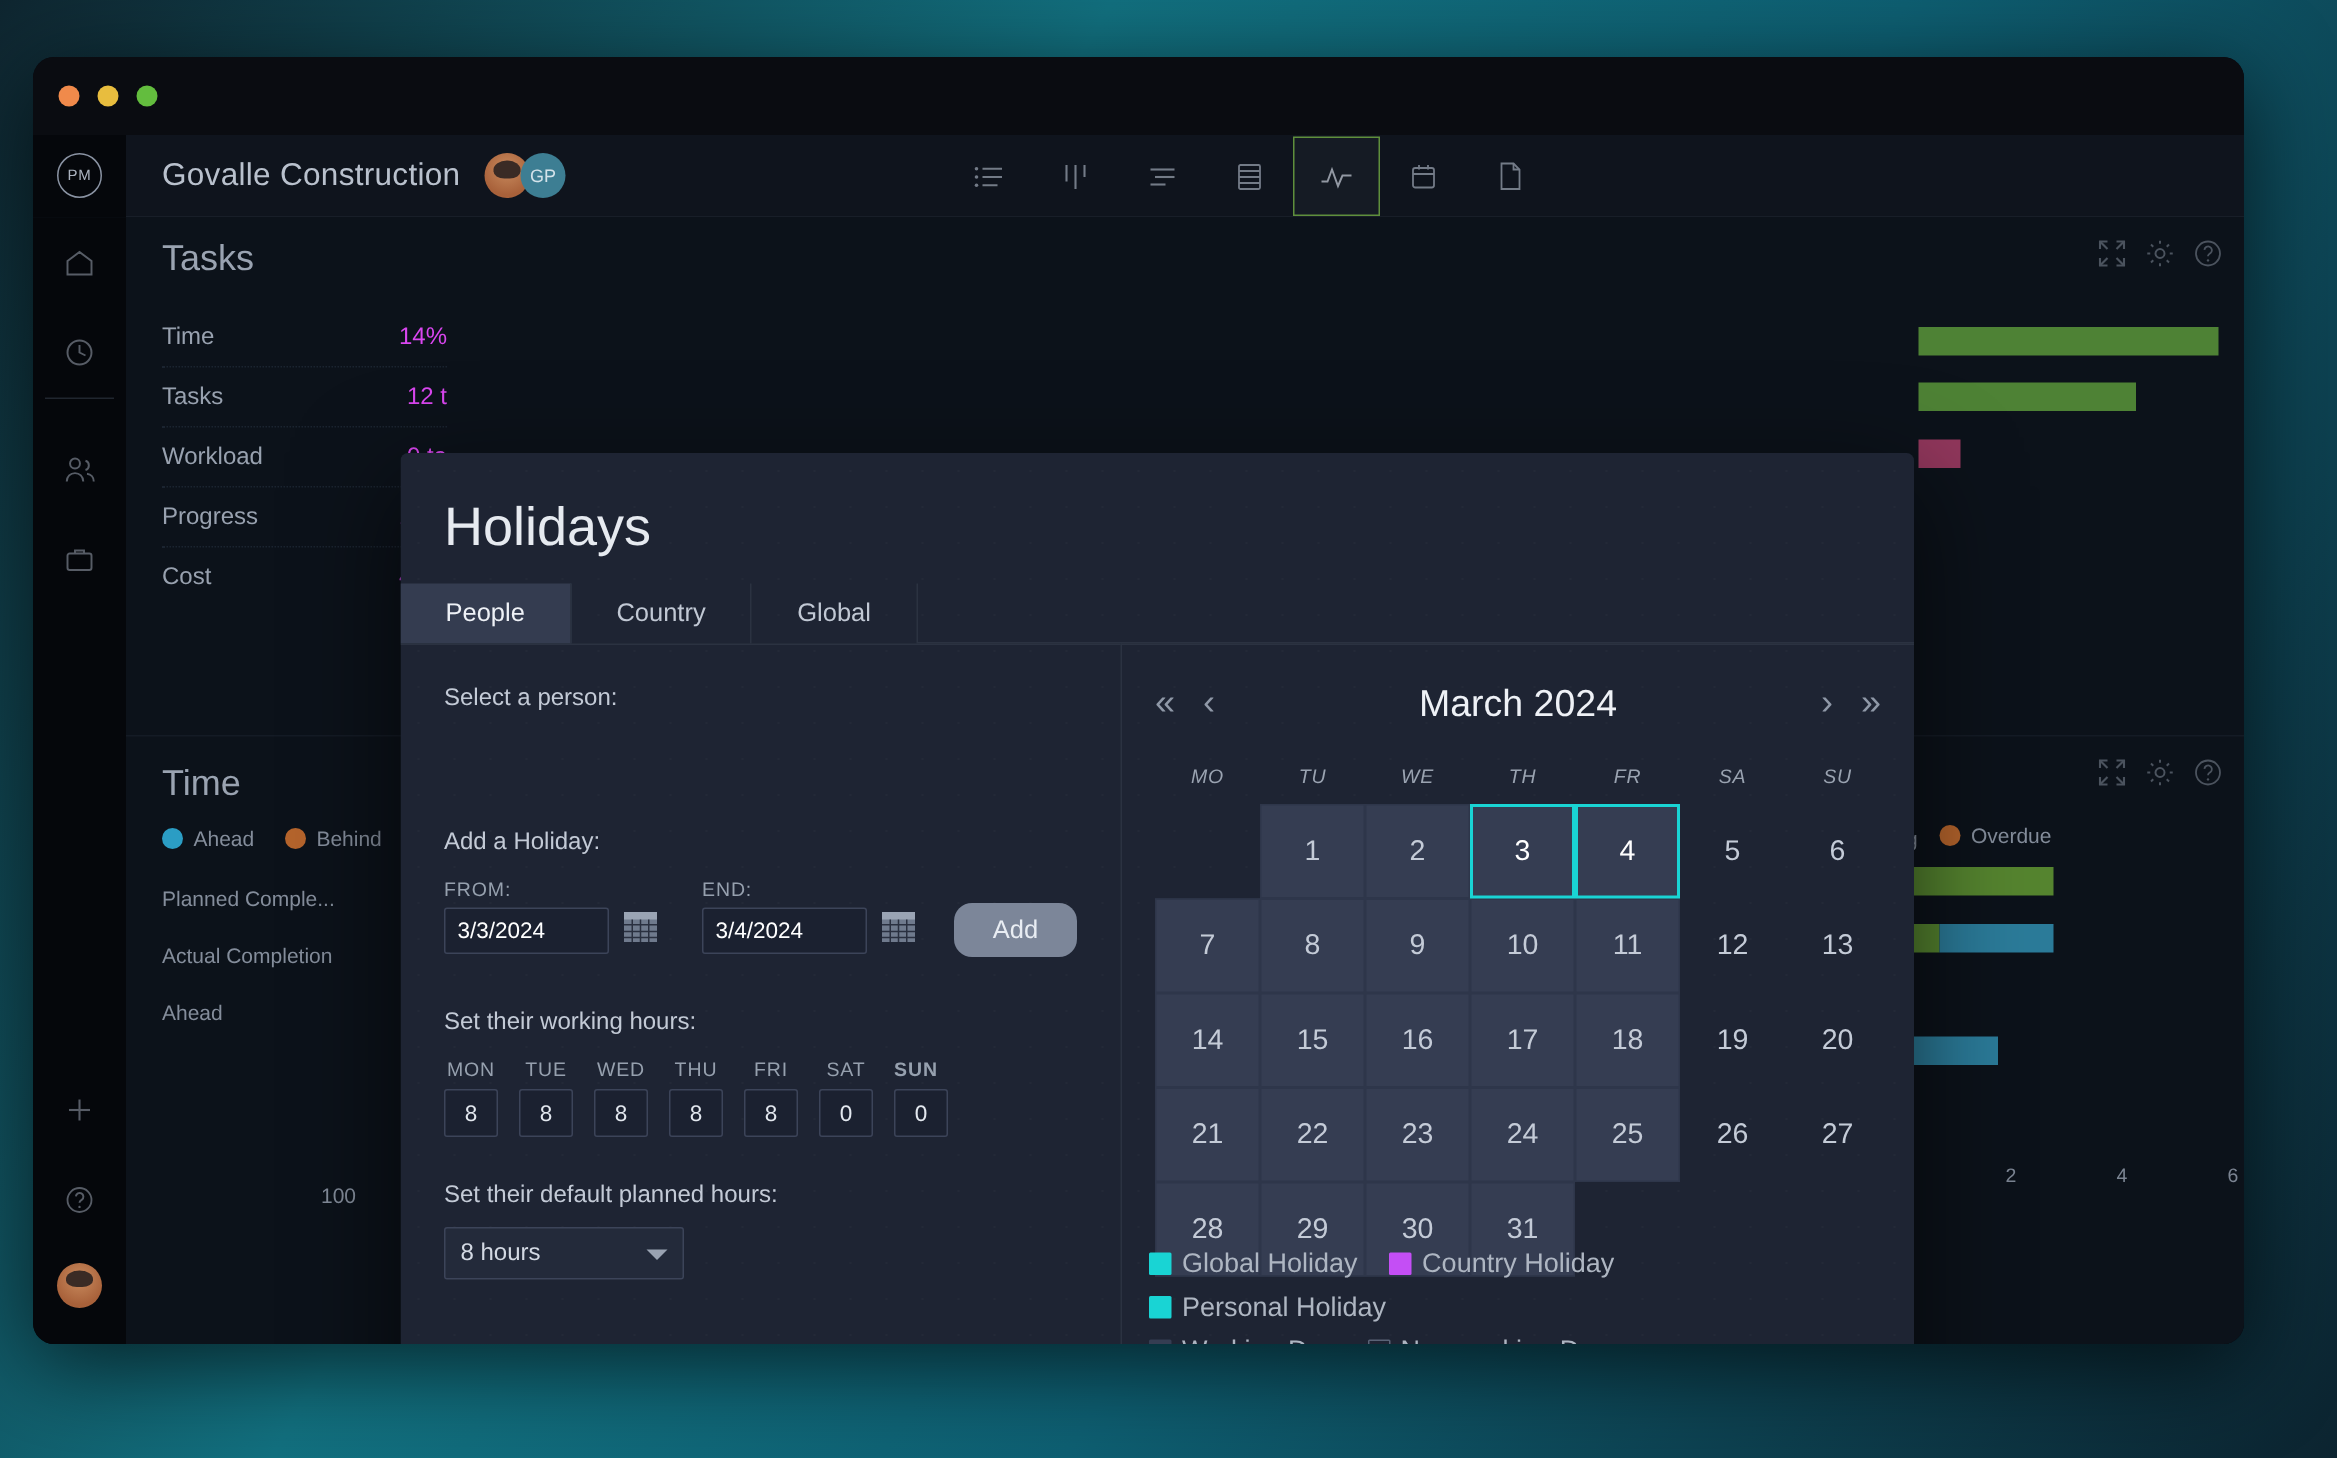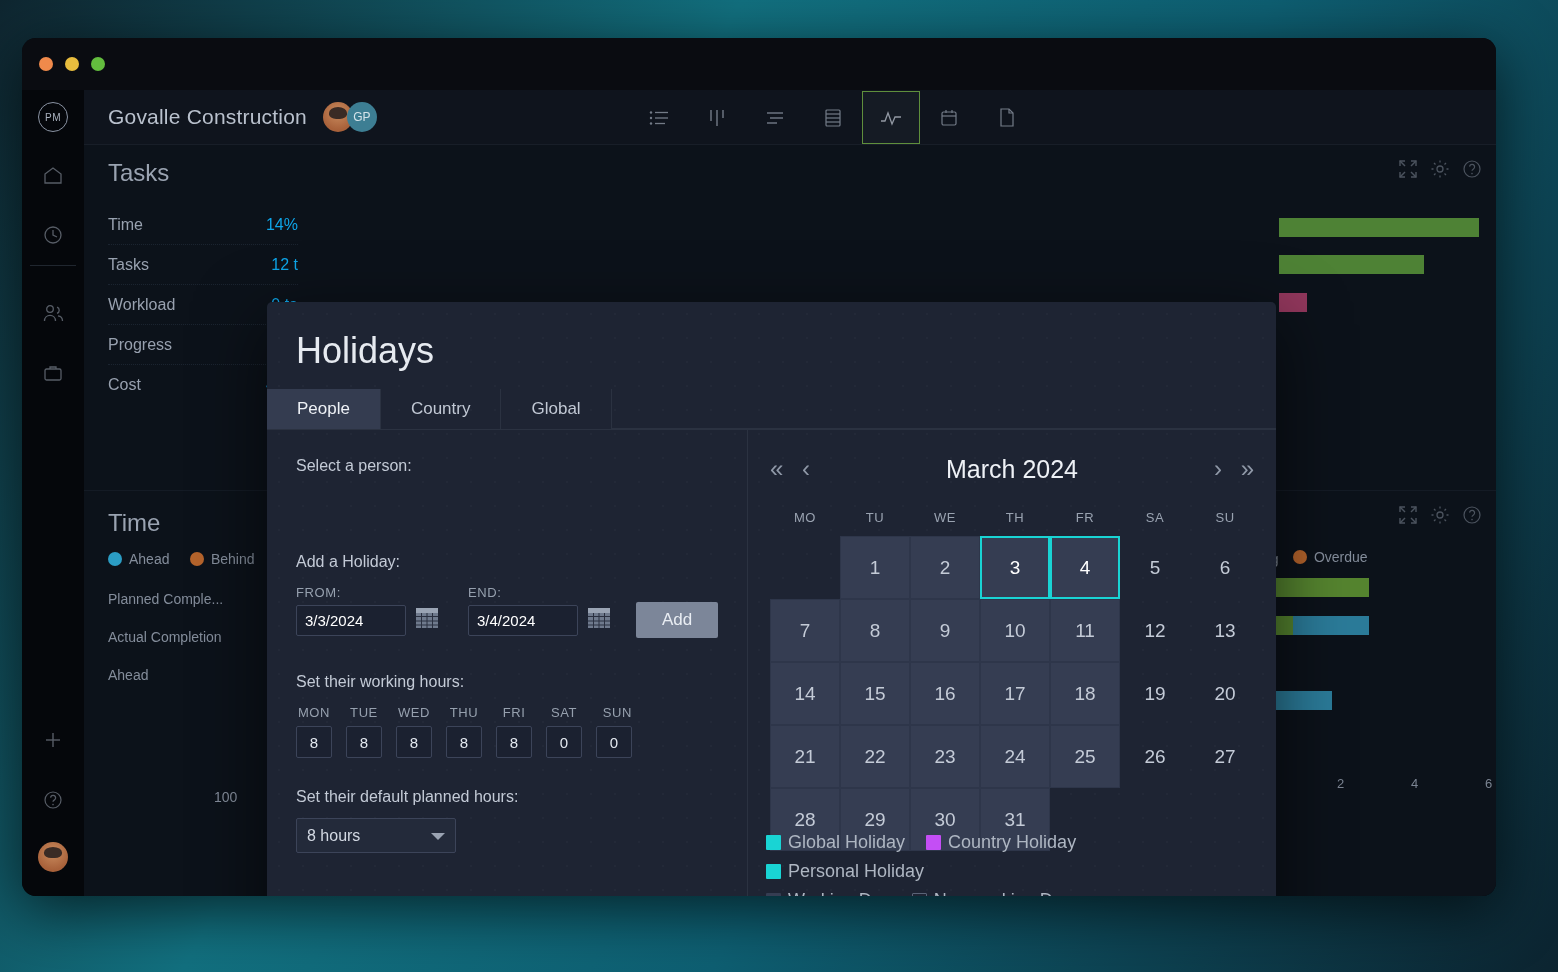--- a/index.html
+++ b/index.html
@@ -69,21 +69,21 @@
              background-size: 22px 22px; }
 
   
   .panel { position:absolute; background:#0c121a; }
   .panel-title { font-size:24px; color:#9aa3b1; font-weight:400; }
   .pnl-icons { position:absolute; right:14px; top:14px; display:flex; gap:12px; align-items:center; }
   .pnl-icons svg { opacity:.5; }
 
   .kv-row { display:flex; justify-content:space-between; align-items:center;
             height:40px; border-bottom:1px dotted #1b2430; font-size:16px; color:#98a1af; }
-  .kv-row .v { color:#0ea5e9; }
+  .kv-row .v { color:#d946ef; }
 
   .legdot { width:14px; height:14px; border-radius:50%; display:inline-block; vertical-align:-2px; }
   .leg-txt { font-size:14px; color:#848d9b; }
 
   .hbar { position:absolute; height:19px; }
   .axis-lbl { position:absolute; font-size:13px; color:#7b8492; }
 
   
   #modal {
     position:absolute; left:245px; top:157px; width:1009px; height:665px;
@@ -110,31 +110,31 @@
     display:flex; align-items:center; padding:0 10px; color:#d3d9e3; font-size:16px; position:relative;
   }
   .caret { position:absolute; right:10px; top:50%; margin-top:-3px;
            border-left:7px solid transparent; border-right:7px solid transparent;
            border-top:7px solid #9aa3b2; }
   .txt-input {
     height:31px; background:#1b2130; border:1px solid #3c4459; border-radius:2px;
     display:flex; align-items:center; padding:0 8px; color:#ffffff; font-size:15px;
   }
   .cal-ico { width:24px; height:22px; }
-  .btn-add { width:82px; height:36px; background:#7c8699; border-radius:2px; color:#e9edf3;
+  .btn-add { width:82px; height:36px; background:#7c8699; border-radius:12px; color:#e9edf3;
              font-size:17px; display:flex; align-items:center; justify-content:center; }
   .hr-cell { width:36px; height:32px; background:#1b2130; border:1px solid #3c4459; border-radius:2px;
              display:flex; align-items:center; justify-content:center; color:#e3e8ef; font-size:15px; }
 
   
   #cal-head { position:absolute; left:0; top:25px; width:100%; height:40px; }
   #cal-month { position:absolute; left:0; right:0; text-align:center; font-size:25px; color:#eef1f6; top:0; }
   .navarr { position:absolute; top:2px; font-size:24px; color:#8f98a7; line-height:1; }
   #cal-grid { position:absolute; left:22px; top:80px; width:490px; }
-  .dowrow { display:grid; grid-template-columns:repeat(7,1fr); }
+  .dowrow { display:grid; grid-template-columns:repeat(7,1fr);font-style:italic; }
   .dow { text-align:center; font-size:13px; color:#9aa3b1; padding-bottom:11px; letter-spacing:.5px; }
   .wkrow { display:grid; grid-template-columns:repeat(7,1fr); }
   .day { height:63px; display:flex; align-items:center; justify-content:center;
          font-size:19px; color:#c4cbd7; position:relative; }
   .day.work { background:#353d52; border:1px solid #2e364a; }
   .day.sel { outline:2px solid #19d4d4; outline-offset:-2px; z-index:2; color:#fff; }
   .day.empty { background:transparent; }
 
   #cal-legend { position:absolute; left:18px; bottom:48px; width:490px; font-size:18px; color:#aeb6c2; }
   .lg-item { display:inline-flex; align-items:center; margin-right:16px; margin-bottom:8px; }
@@ -482,21 +482,21 @@
               </div>
               <div>
                 <div class="sml-label" style="text-align:center;margin-bottom:6px;">FRI</div>
                 <div class="hr-cell">8</div>
               </div>
               <div>
                 <div class="sml-label" style="text-align:center;margin-bottom:6px;">SAT</div>
                 <div class="hr-cell">0</div>
               </div>
               <div>
-                <div class="sml-label" style="text-align:right;margin-bottom:6px;">SUN</div>
+                <div class="sml-label" style="text-align:left;margin-bottom:6px;font-weight:bold;">SUN</div>
                 <div class="hr-cell">0</div>
               </div>
             </div>
 
             <div class="fld-label" style="position:absolute;left:29px;top:358px;">Set their default planned hours:</div>
             <div class="select-box" style="position:absolute;left:29px;top:388px;width:160px;">
               <span>8 hours</span>
               <span class="caret"></span>
             </div>
 

